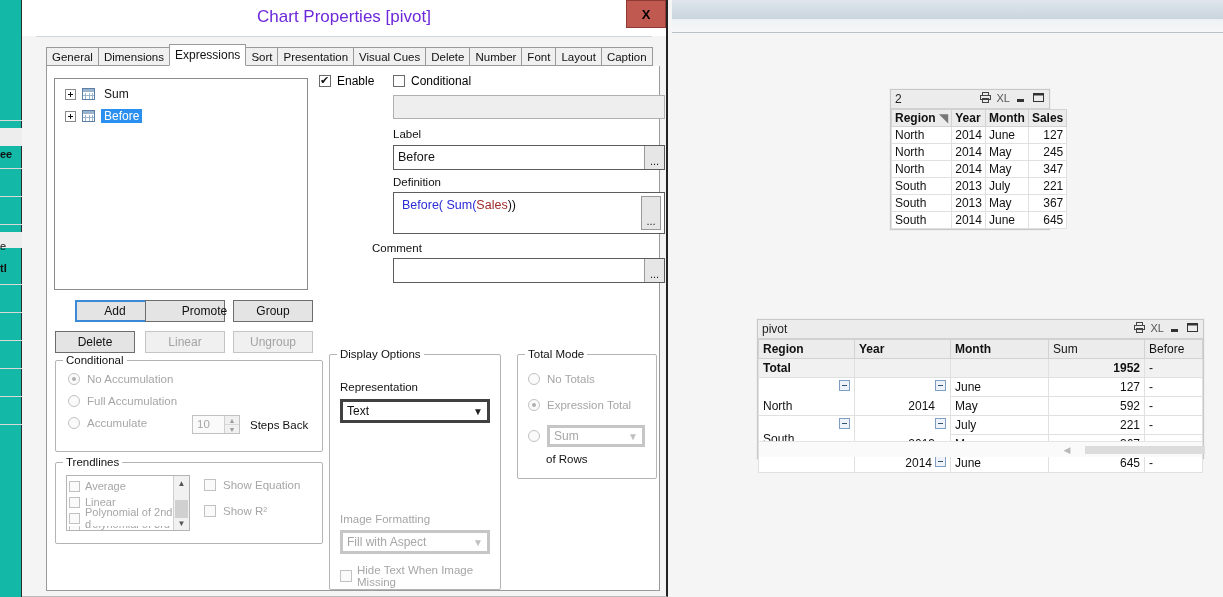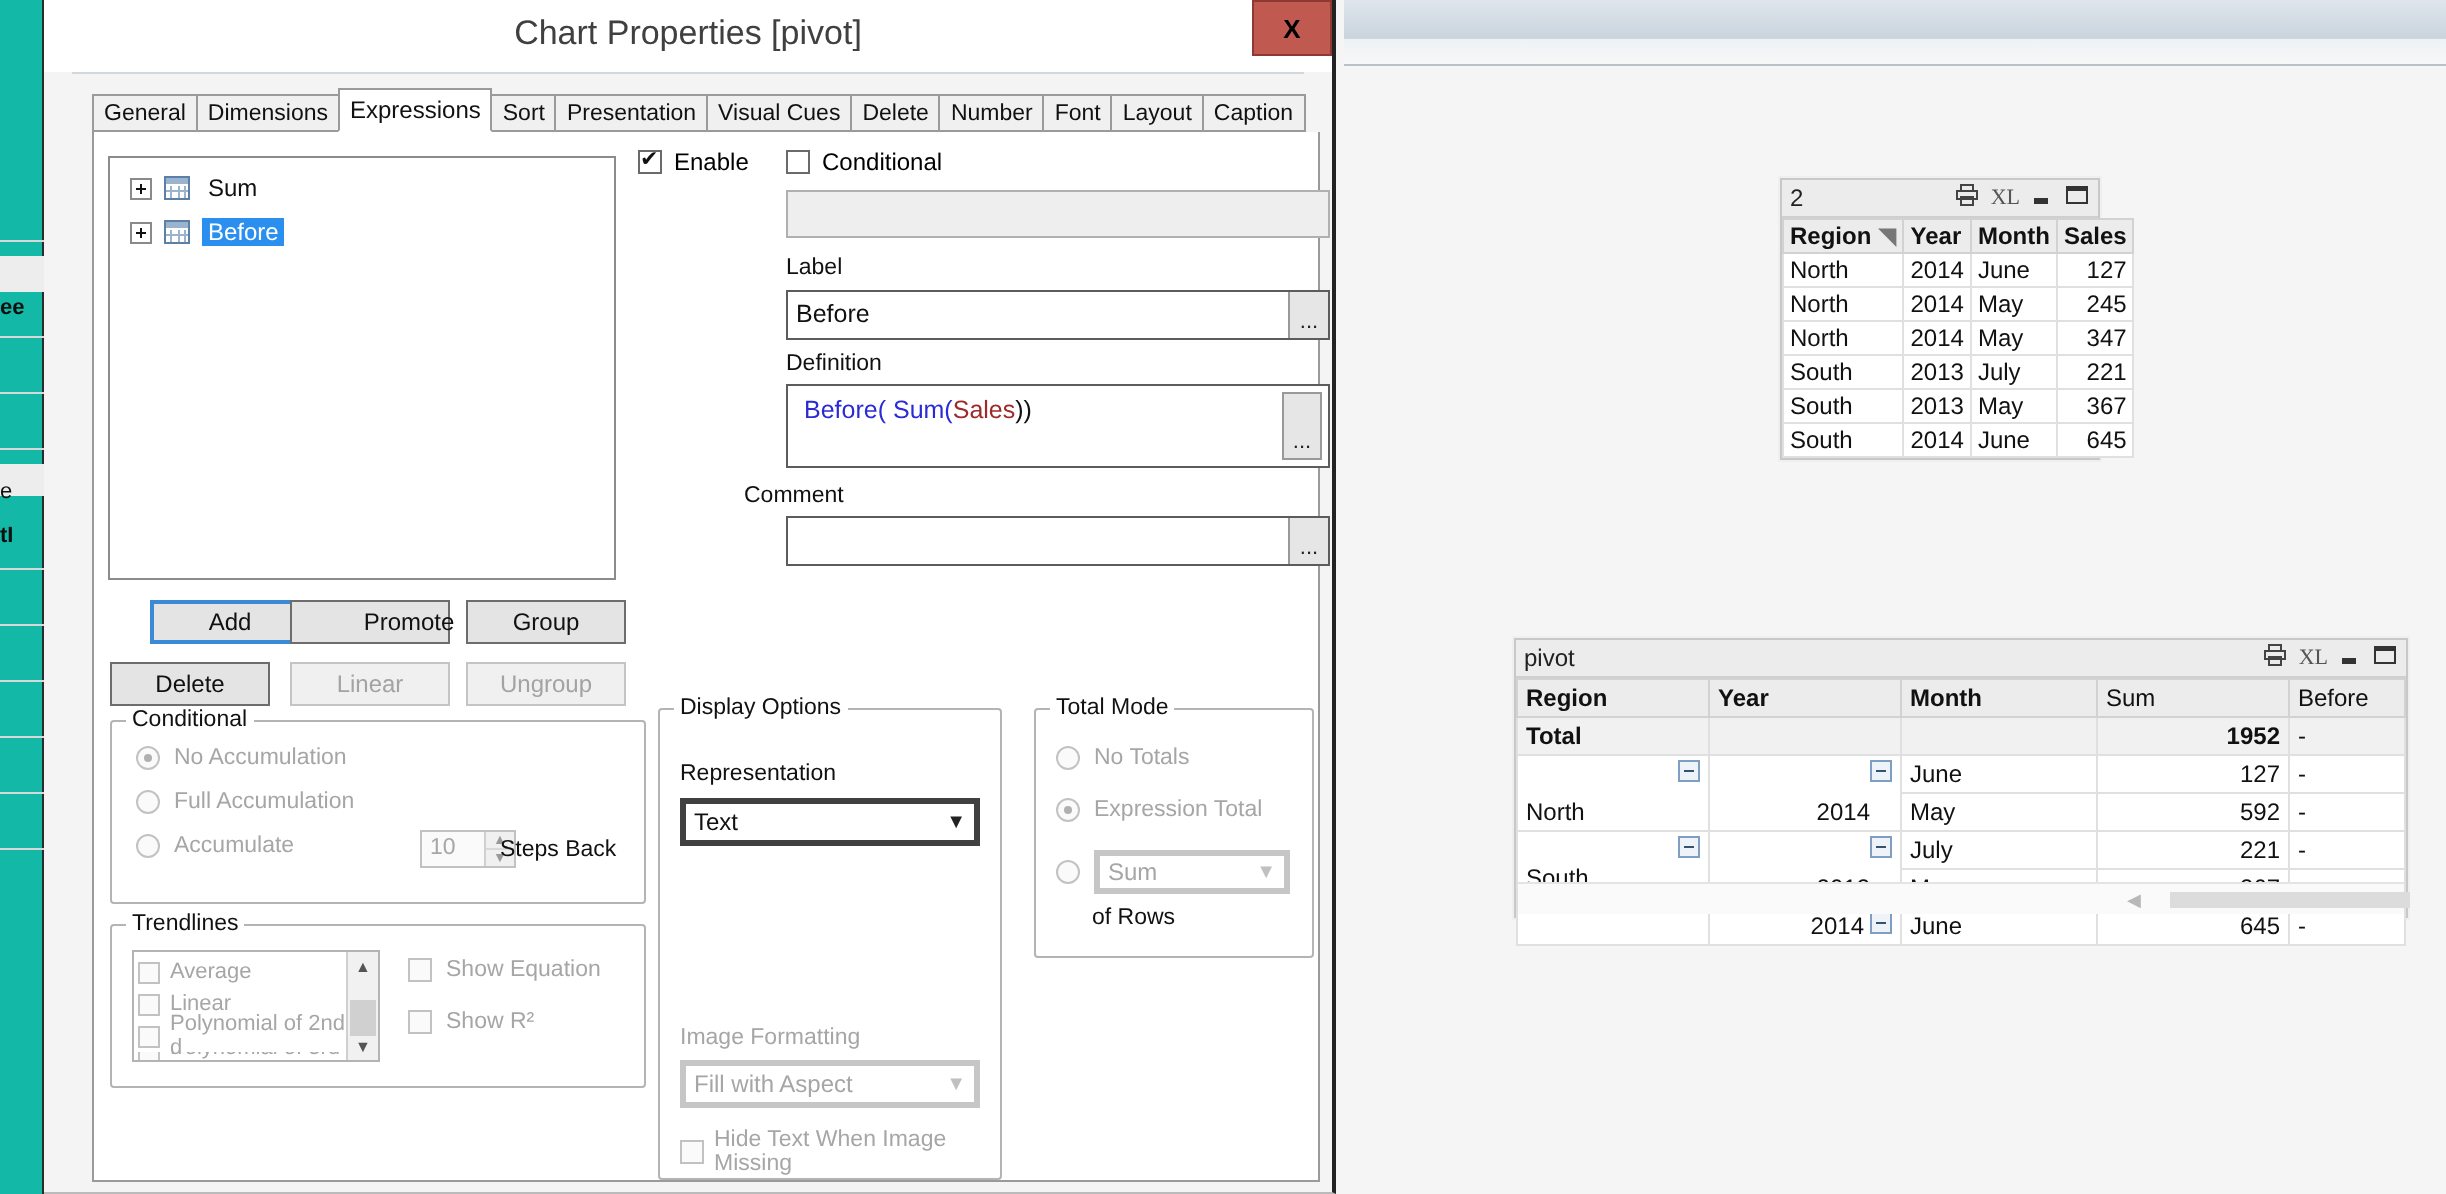--- a/index.html
+++ b/index.html
@@ -43,21 +43,21 @@
     background:#f4f4f4;
     border-right:2px solid #222;
     border-bottom:1px solid #bbb;
   }
   #titlebar {
     height:36px; background:#fff; position:relative;
     border-bottom:1px solid #fff;
   }
   #title-text {
     position:absolute; left:0; right:0; top:7px;
-    text-align:center; font-size:17px; color:#404040;
+    text-align:center; font-size:17px; color:#6d28d9;
   }
   #close-btn {
     position:absolute; right:0px; top:0px; width:40px; height:28px;
     background:#c05a50; border:1px solid #8e3a33;
     color:#000; font-weight:bold; font-size:13px;
     display:flex; align-items:center; justify-content:center;
     cursor:pointer;
   }
   #title-sep { height:1px; background:#cfd8de; margin:0 14px; }
 
@@ -239,21 +239,21 @@
   #com-box .txt { flex:1; }
 
   
   .qv-obj { position:absolute; background:#fff; border:1px solid #c8c8c8; box-shadow:0 0 0 1px #efefef; }
   .qv-caption {
     display:flex; align-items:center; height:19px;
     background:#ececec; padding:0 4px; font-size:12px; color:#222;
     border-bottom:1px solid #cfcfcf;
   }
   .qv-caption .cap-title { flex:1; }
-  .qv-icons { display:flex; align-items:center; gap:6px; color:#555;font-family:Liberation Serif, serif; }
+  .qv-icons { display:flex; gap:6px; color:#555; }
   .ic { cursor:pointer; }
 
   table.qv { border-collapse:collapse; width:100%; font-size:12px; }
   table.qv th {
     background:#ececec; border:1px solid #d2d2d2; font-weight:bold;
     text-align:left; padding:1px 3px; color:#111; white-space:nowrap;
   }
   table.qv td {
     background:#fff; border:1px solid #e0e0e0; padding:1px 3px; color:#111; white-space:nowrap;
   }
@@ -391,21 +391,21 @@
         <span>No Accumulation</span>
       </div>
       <div class="optrow dis" style="position:absolute;left:12px;top:34px;">
         <span class="radio dis"></span>
         <span>Full Accumulation</span>
       </div>
       <div class="optrow dis" style="position:absolute;left:12px;top:56px;">
         <span class="radio dis"></span>
         <span>Accumulate</span>
       </div>
-      <div class="spin-wrap" style="position:absolute;left:154px;top:54px;">
+      <div class="spin-wrap" style="position:absolute;left:136px;top:54px;">
         <div class="spin-val">10</div>
         <div class="spin-btns">
           <div>▲</div>
           <div>▼</div>
         </div>
       </div>
       <div style="position:absolute;left:194px;top:58px;font-size:11.5px;color:#111;">Steps Back</div>
     </div>
 
     <div class="groupbox disabled" id="grp-trendlines">

